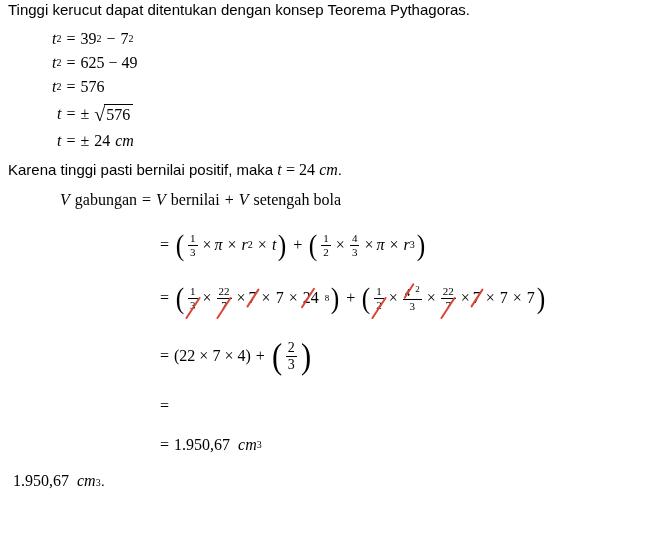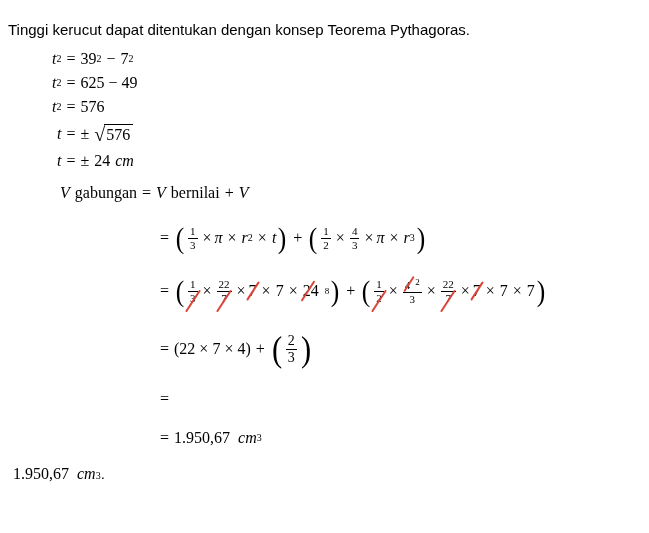--- a/index.html
+++ b/index.html
@@ -1,20 +1,20 @@
 <!DOCTYPE html>
 <html><head>
 <meta charset="utf-8">
 <style>
   html,body{margin:0;padding:0;}
   body{
     width:649px;height:533px;overflow:hidden;background:#ffffff;
     font-family:"Liberation Sans",sans-serif;color:#000;
   }
-  .page{padding:20px 8px 0 8px;}
+  .page{padding:0 8px 0 8px;}
   .text{font-size:15px;line-height:20px;margin:0;color:#000;}
   
   .math{font-family:"Liberation Serif",serif;font-size:16px;color:#000;}
   .it{font-style:italic;}
   .row{display:flex;align-items:center;white-space:nowrap;}
   sup.s{font-size:10px;vertical-align:super;line-height:0;font-family:"Liberation Serif",serif;}
   .op{margin:0 5px;}
   .opn{margin:0 3px;}
   
   .pyth{margin:7px 0 0 44px;}
@@ -96,30 +96,37 @@
     </div>
     <div class="math row ind">
       <span class="it">t</span>
       <span class="op">=</span>
       <span class="gap-r">±</span>
       <span>24</span>
       <span class="it gap-l">cm</span>
     </div>
   </div>
 
+  <p class="text" style="margin-top:7px;">
+    <span>Karena tinggi pasti bernilai positif, maka</span>
+    <span class="math it">t</span>
+    <span class="math">= 24</span>
+    <span class="math it">cm</span><span>.</span>
+  </p>
 
 
   <div class="math row vline">
     <span class="it">V</span>
     <span class="gap-l">gabungan</span>
     <span class="op">=</span>
     <span class="it">V</span>
     <span class="gap-l">bernilai</span>
     <span class="op">+</span>
     <span class="it">V</span>
+    <span class="gap-l">setengah bola</span>
   </div>
 
   <div class="align">
 
     <div class="math row mt1">
       <span class="op">=</span>
       <span class="bp">(</span>
       <span class="frac">
           <span class="n">1</span>
           <span class="d">3</span>

